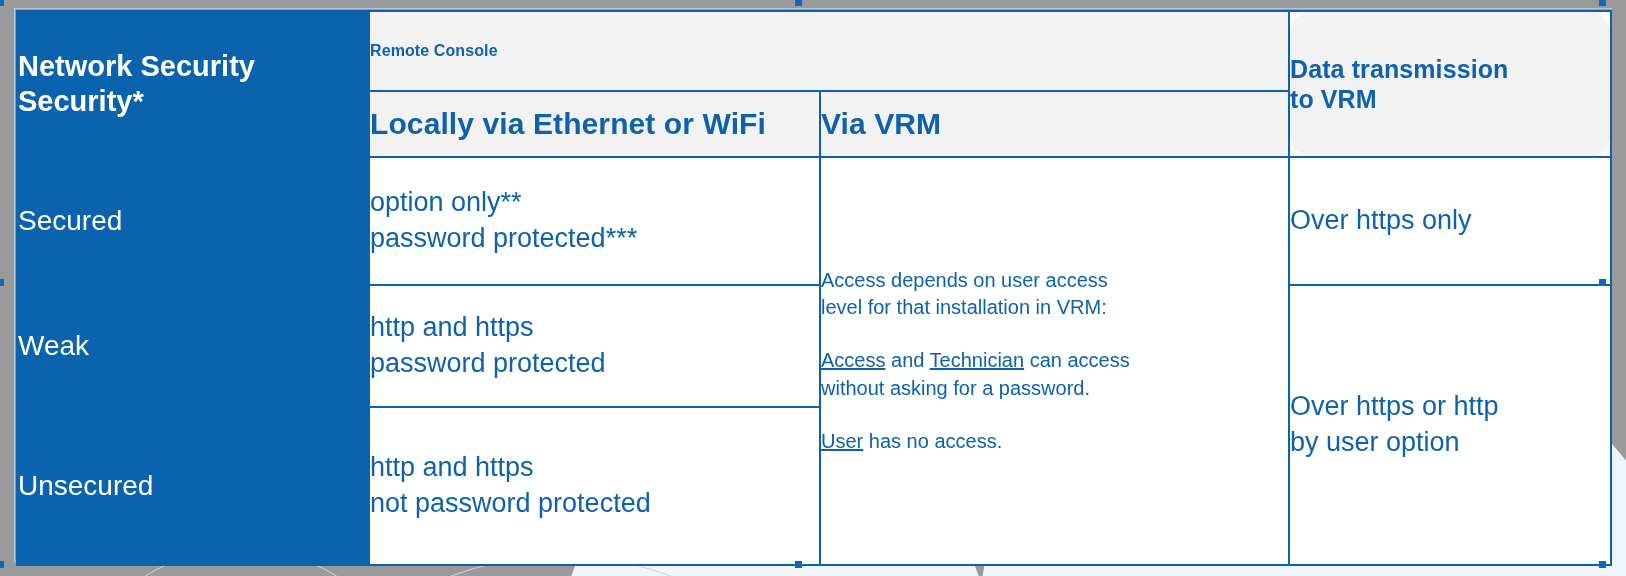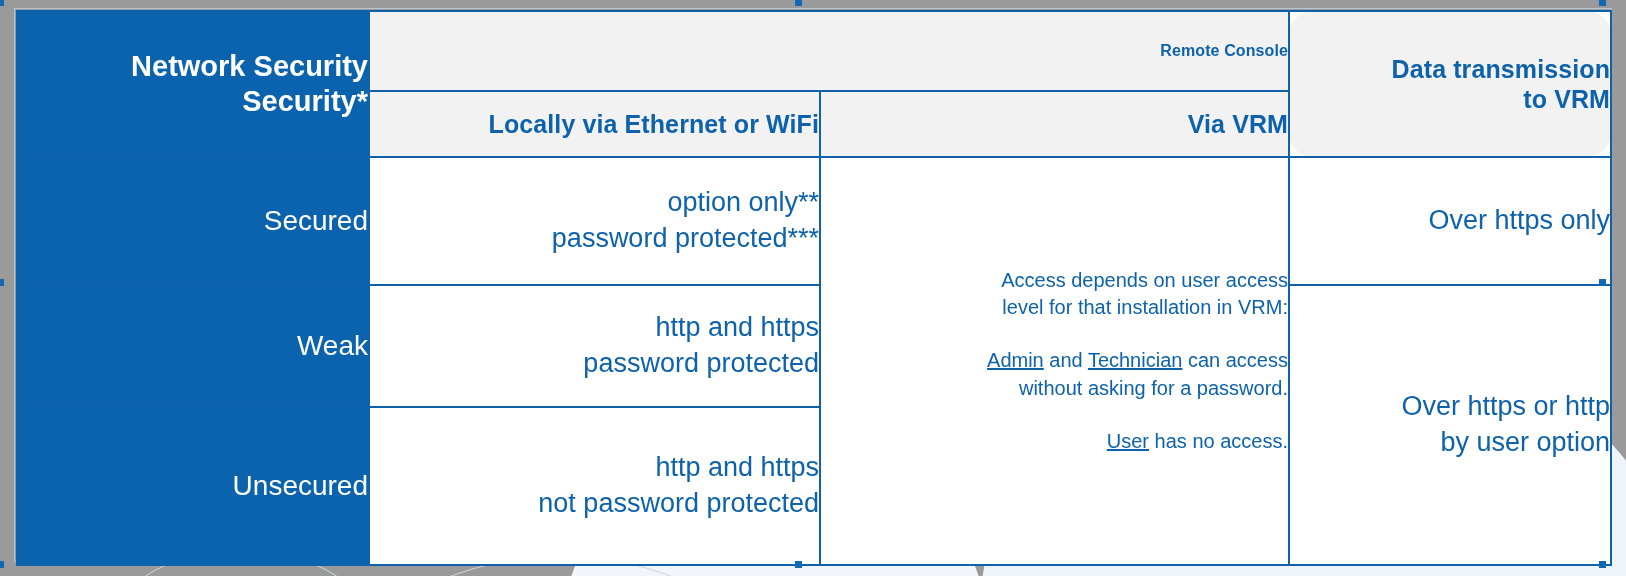--- a/index.html
+++ b/index.html
@@ -78,40 +78,40 @@
     top: 10px;
     width: 1594px;
     height: 550px;
     border-collapse: collapse;
     table-layout: fixed;
     background: #ffffff;
   }
   #security-table td {
     padding: 0;
     vertical-align: middle;
-    text-align: right;
+    text-align: left;
     border: 2px solid #0d62ab;
   }
 
   .c-profile { width: 352px; }
   .c-local   { width: 451px; }
   .c-vrm     { width: 469px; }
   .c-data    { width: 322px; }
 
   
   .hdr {
     background: #f2f2f2;
     color: #0d62ab;
     font-weight: bold;
     font-size: 25px;
     line-height: 1.2;
     letter-spacing: 0.1px;
   }
   .hdr-remote { font-size: 16px; height: 78px; }
-  .hdr-sub    { font-size: 25px; height: 64px; }
+  .hdr-sub    { font-size: 30px; height: 64px; }
   .hdr-data   { font-size: 25px; height: 142px; border-radius: 24px; }
 
   
   .profile-cell {
     background: #0b63ad;
     color: #ffffff;
     font-weight: bold;
     font-size: 28px;
     line-height: 1.22;
     border-top: 3px solid #ffffff;
@@ -195,21 +195,21 @@
       <tr style="height:128px;">
         <td class="profile-cell body">Secured</td>
         <td class="body-cell">
           <span class="nowrap-block">option only**</span>
           <span class="nowrap-block">password protected***</span>
         </td>
         <td class="body-cell vrm-cell" rowspan="3">
           <span class="nowrap-block">Access depends on user access</span>
           <span class="nowrap-block">level for that installation in VRM:</span>
           <span class="spacer"></span>
-          <span class="nowrap-block"><span class="u">Admin</span><span> and </span><span class="u">Technician</span><span> can access</span></span>
+          <span class="nowrap-block"><span class="u">Access</span><span> and </span><span class="u">Technician</span><span> can access</span></span>
           <span class="nowrap-block">without asking for a password.</span>
           <span class="spacer"></span>
           <span class="nowrap-block"><span class="u">User</span><span> has no access.</span></span>
         </td>
         <td class="body-cell">Over https only</td>
       </tr>
 
       <tr style="height:122px;">
         <td class="profile-cell body">Weak</td>
         <td class="body-cell">

